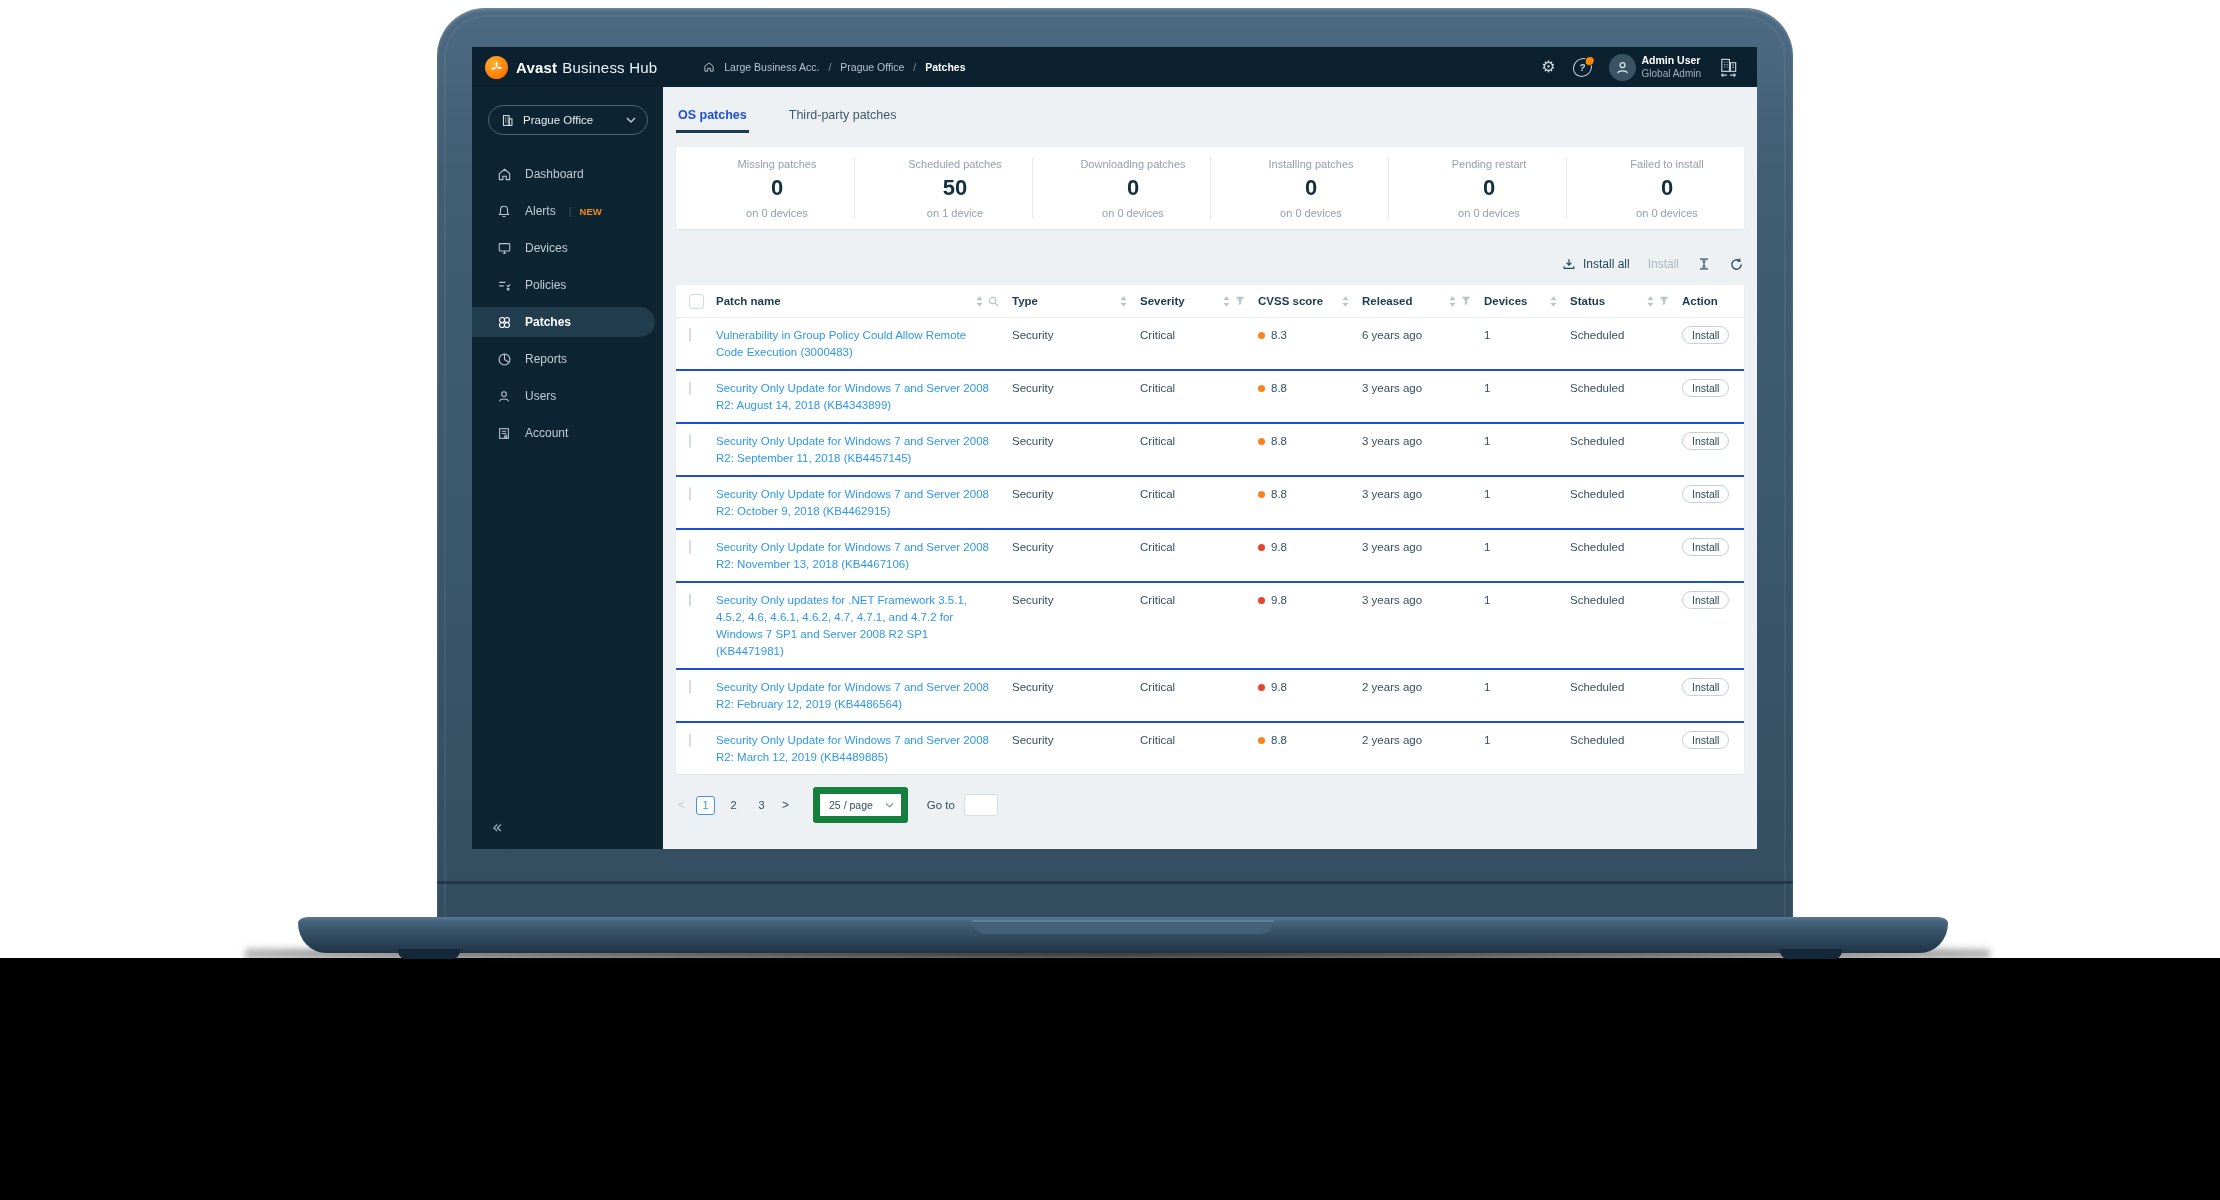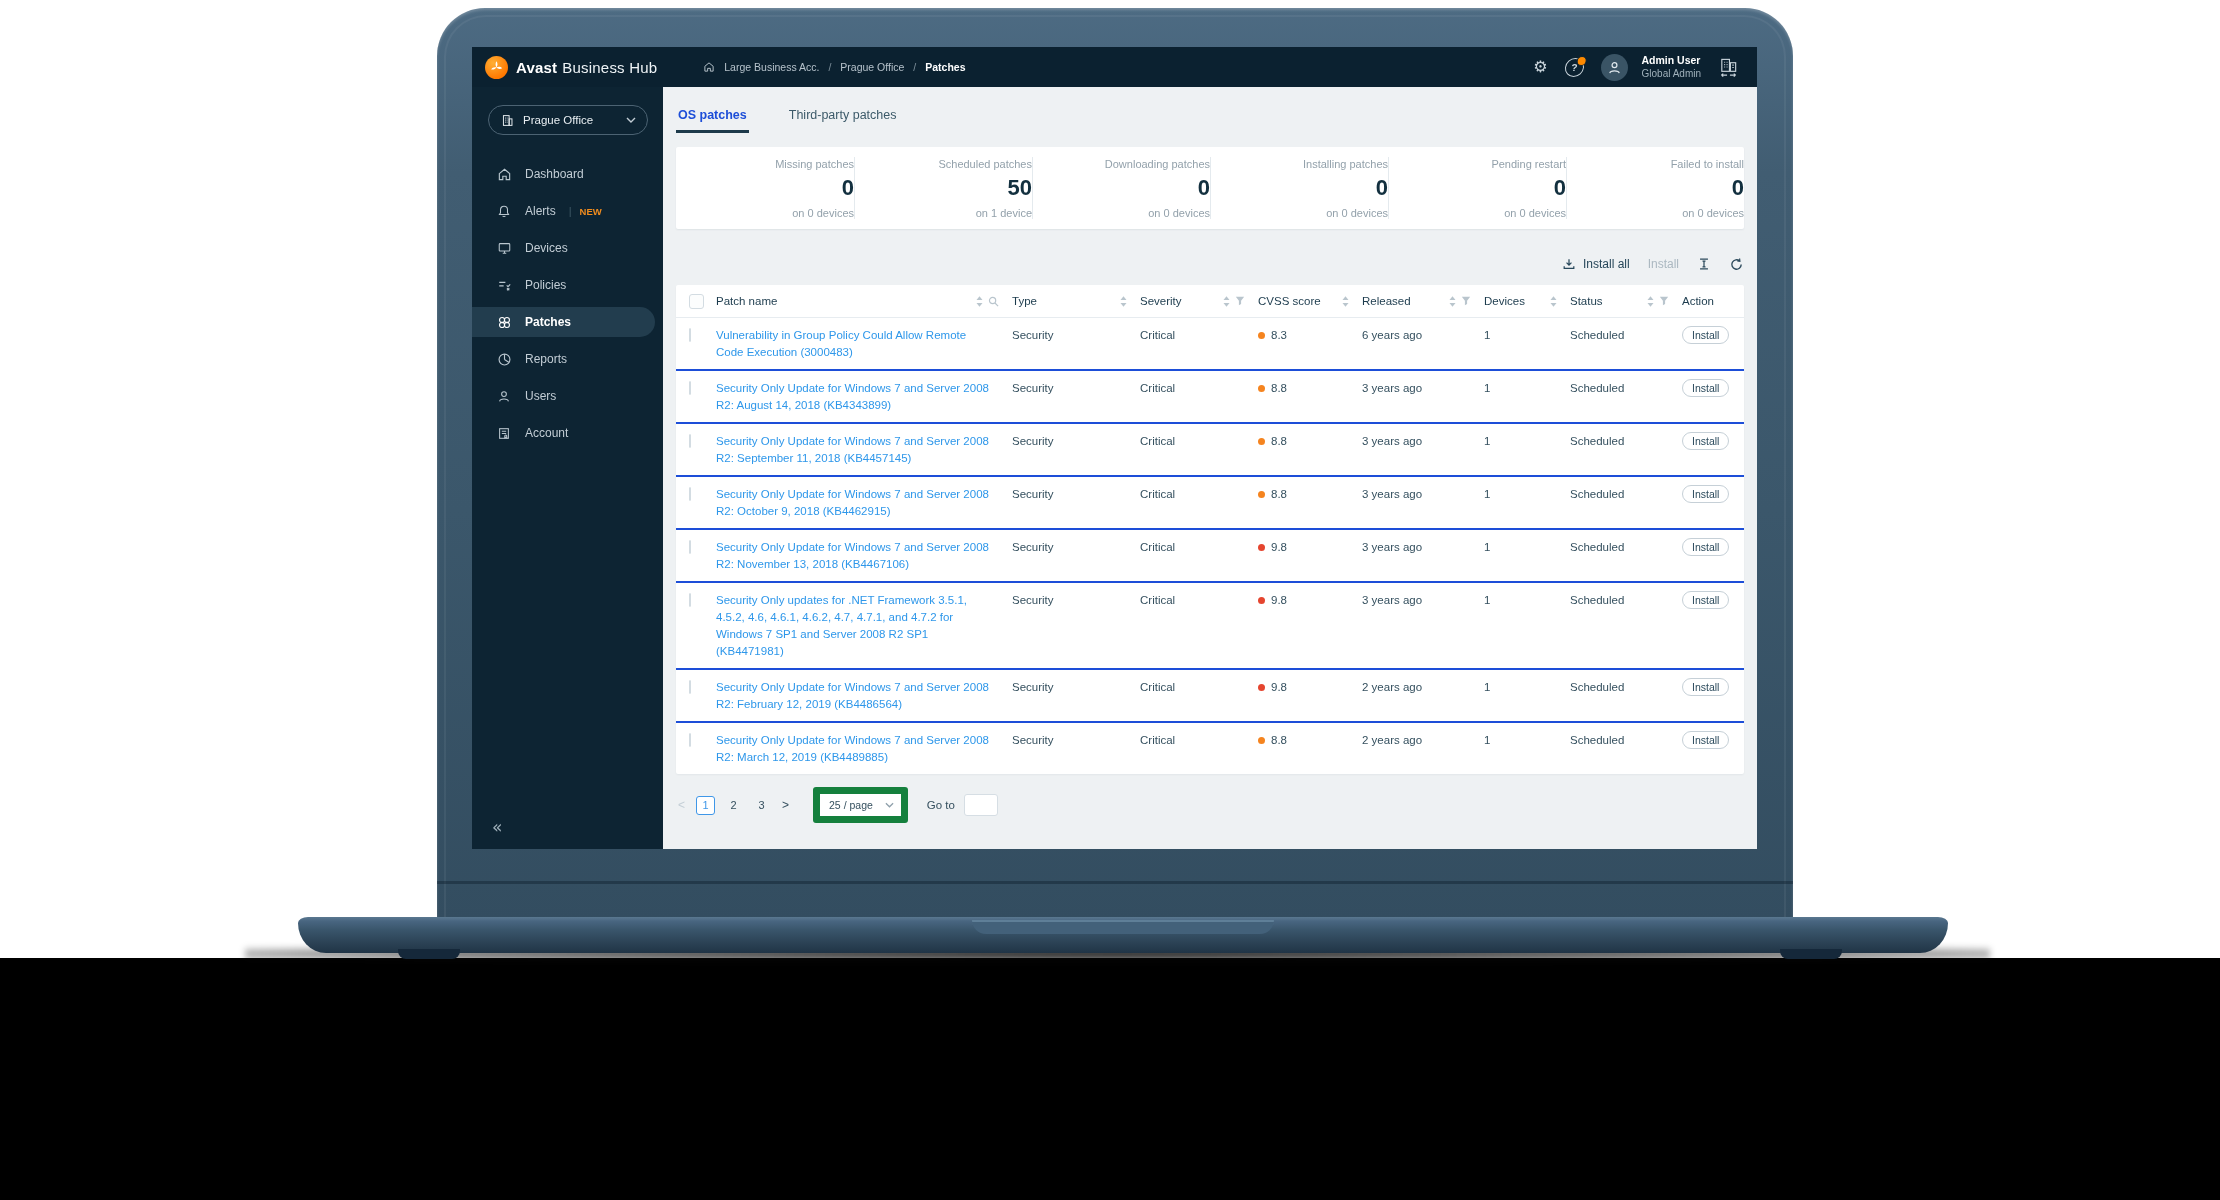--- a/index.html
+++ b/index.html
@@ -32,21 +32,21 @@
   .logo{width:23px;height:23px;border-radius:50%;background:radial-gradient(circle at 35% 30%,#ffaf35,#ff7800 72%);
     display:flex;align-items:center;justify-content:center;}
   .brand b{font-weight:bold;} .brand span.rest{font-weight:normal;color:#eef3f6;margin-left:-3px;}
   .crumbs{display:flex;align-items:center;gap:9px;margin-left:46px;font-size:10.5px;color:#b6c2cb;}
   .crumbs .sep{color:#7f919c;} .crumbs .current{color:#fff;font-weight:bold;}
   .top-right{margin-left:auto;display:flex;align-items:center;gap:17px;color:#c9d4db;}
   .icon-gear{font-family:"DejaVu Sans",sans-serif;font-size:16px;line-height:1;color:#c9d4db;}
   .help{position:relative;width:17px;height:17px;border:1.4px solid #c9d4db;border-radius:50%;
     display:flex;align-items:center;justify-content:center;font-size:10px;font-weight:bold;transform:skewX(-6deg);}
   .help .dot{position:absolute;right:-3px;top:-3px;width:8px;height:8px;border-radius:50%;background:#ff8a00;border:1.5px solid #0b2130;}
-  .userchip{display:flex;align-items:center;gap:14px;}
+  .userchip{display:flex;align-items:center;gap:6px;}
   .avatar{width:27px;height:27px;border-radius:50%;background:#3a5465;display:flex;align-items:center;justify-content:center;}
   .uname{font-size:10.5px;font-weight:bold;color:#fff;line-height:1.3;}
   .urole{font-size:10px;color:#9fb0ba;line-height:1.2;}
   .body{flex:1;display:flex;min-height:0;}
   
   .sidebar{width:191px;min-width:191px;background:#0d2433;position:relative;}
   .selector{margin:18px 15px 24px 16px;height:28px;border:1px solid #4c6373;border-radius:15px;
     display:flex;align-items:center;gap:9px;padding:0 11px 0 12px;color:#e8eef2;font-size:11.5px;cursor:pointer;}
   .selector .lbl{flex:1;}
   .nav-item{height:30px;margin:7px 0;display:flex;align-items:center;gap:13px;padding-left:24px;
@@ -59,33 +59,33 @@
   .collapse{position:absolute;left:20px;bottom:12px;color:#9fb0ba;font-size:17px;cursor:pointer;
     font-family:"DejaVu Sans",sans-serif;}
   
   .content{flex:1;background:#eef1f3;padding:0 13px;overflow:hidden;position:relative;}
   .page-title{margin-top:17px;font-size:20px;font-weight:bold;color:#0e2c3f;}
   .tabs{display:flex;gap:38px;margin-top:21px;}
   .tab{font-size:12.5px;color:#3c5a69;padding:0 2px 8px;cursor:pointer;border-bottom:3px solid transparent;}
   .tab.active{color:#1d4ed8;font-weight:bold;border-bottom-color:#1d3a4a;}
   .stats{margin-top:14px;background:#fff;border-radius:2px;display:flex;height:82px;
     box-shadow:0 1px 2px rgba(20,40,60,.07);}
-  .stat{flex:1;text-align:right;padding-top:11px;position:relative;padding-left:24px;}
+  .stat{flex:1;text-align:center;padding-top:11px;position:relative;padding-left:24px;}
   .stat + .stat::before{content:"";position:absolute;left:0;top:10px;bottom:10px;width:1px;background:#e4eaee;}
   .stat .slabel{font-size:11px;color:#93a1ab;}
   .stat .svalue{font-size:22px;font-weight:bold;color:#13303f;margin-top:5px;}
   .stat .ssub{font-size:11px;color:#93a1ab;margin-top:6px;}
   .toolbar{display:flex;justify-content:flex-end;align-items:center;gap:18px;margin-top:24px;height:22px;font-size:12px;}
   .tb-btn{display:flex;align-items:center;gap:7px;color:#27475a;cursor:pointer;}
   .tb-btn.disabled{color:#abb8c1;cursor:default;}
   .tb-icon{display:flex;color:#2c4a5c;cursor:pointer;}
   
   .table{background:#fff;margin-top:10px;border-radius:2px;box-shadow:0 1px 2px rgba(20,40,60,.05);}
   .thead{display:flex;height:32px;align-items:center;border-bottom:1px solid #e7ecf0;
-    font-size:11.5px;font-weight:normal;color:#1c3b4d;}
+    font-size:11.5px;font-weight:bold;color:#1c3b4d;}
   .hcell{display:flex;align-items:center;box-sizing:border-box;}
   .hicons{margin-left:auto;margin-right:13px;display:flex;align-items:center;gap:5px;color:#b9c5cd;}
   .c0{width:40px;min-width:40px;} .c1{width:296px;min-width:296px;} .c2{width:128px;min-width:128px;}
   .c3{width:118px;min-width:118px;} .c4{width:104px;min-width:104px;} .c5{width:122px;min-width:122px;}
   .c6{width:86px;min-width:86px;} .c7{width:112px;min-width:112px;} .c8{flex:1;}
   .row{display:flex;align-items:flex-start;border-bottom:2px solid #1d4ed8;padding:9px 0 8px;
     font-size:11.5px;color:#35505f;line-height:17px;}
   .row:last-child{border-bottom:none;}
   .chk{width:15px;height:15px;border:1px solid #d3dce2;border-radius:3px;background:#fcfdfd;
     margin-left:13px;margin-top:1px;cursor:pointer;box-sizing:border-box;}

